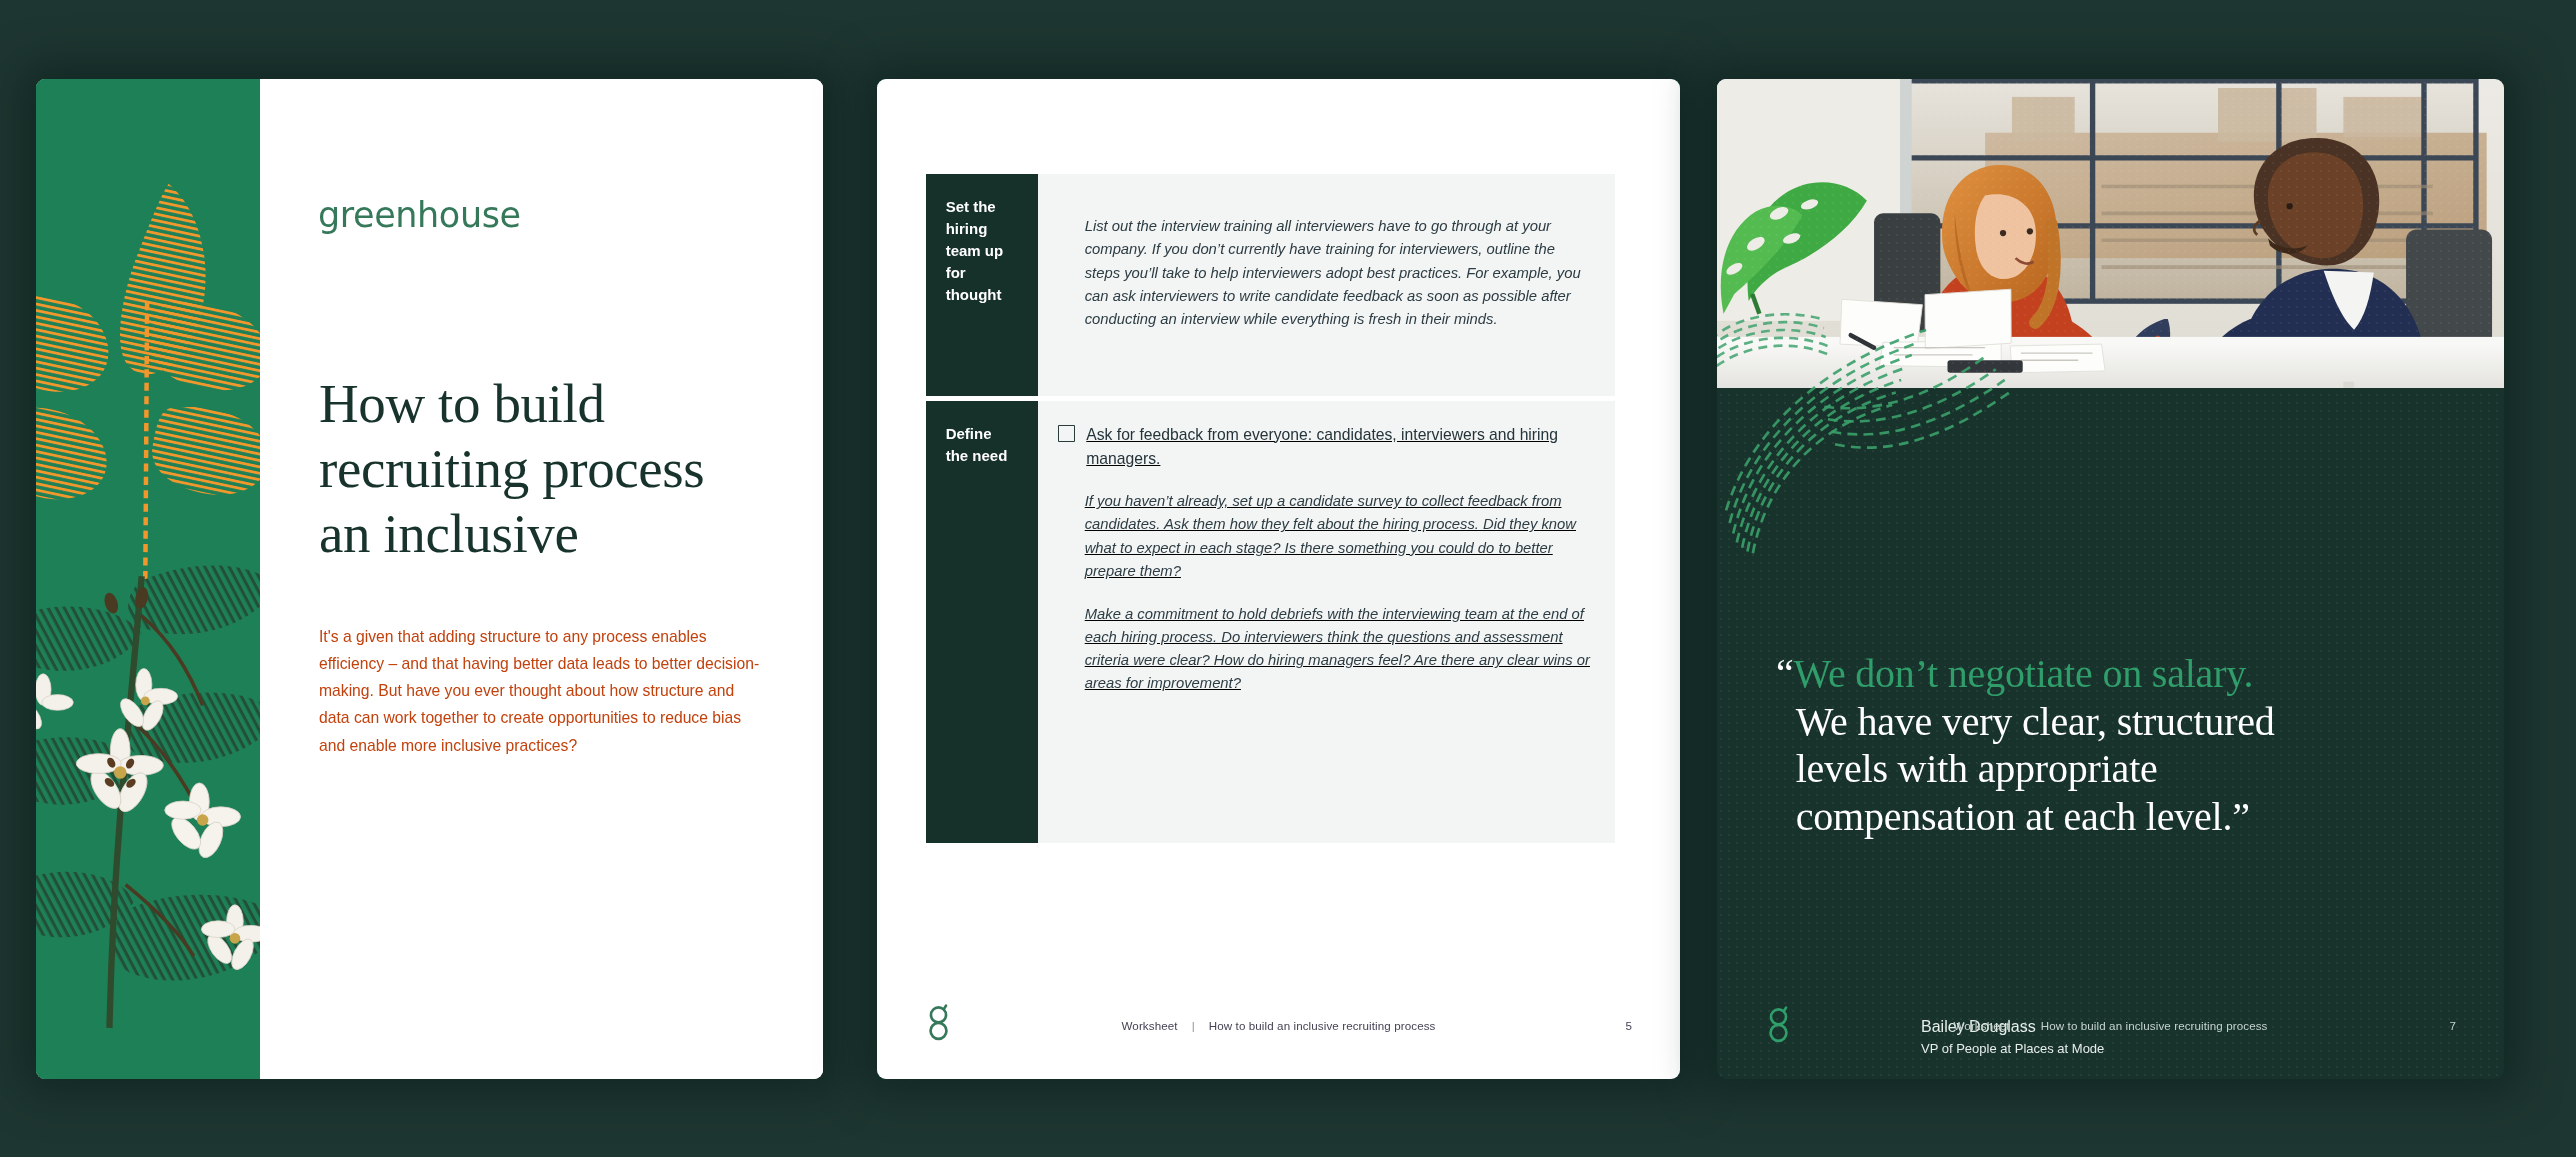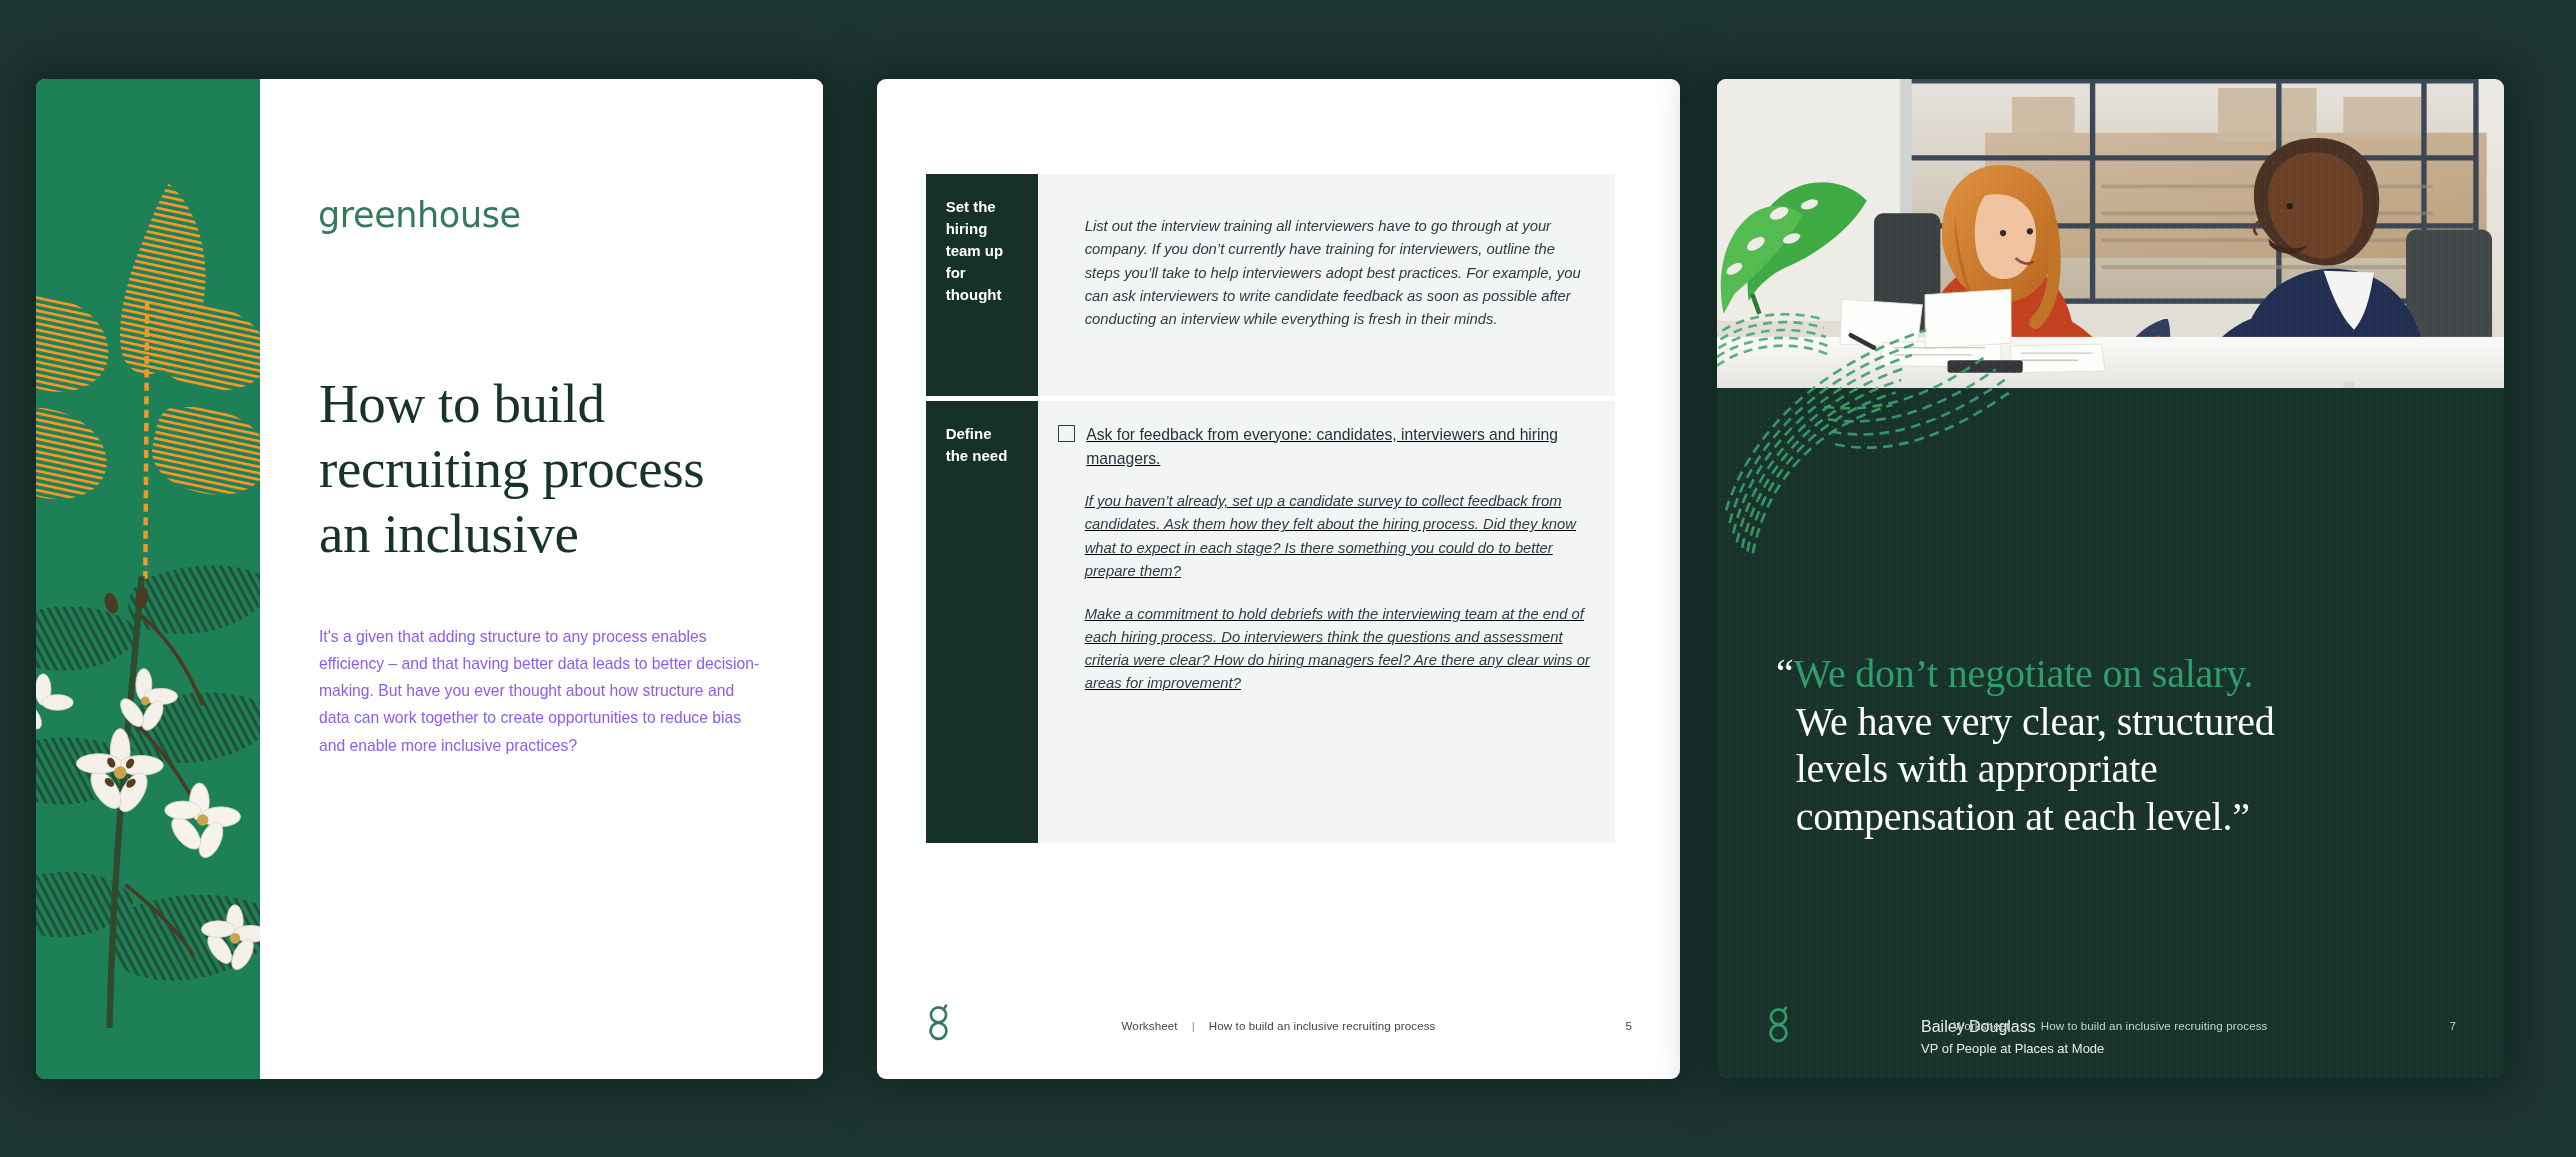--- a/index.html
+++ b/index.html
@@ -32,21 +32,21 @@
     font-family:"DejaVu Sans", sans-serif;font-weight:400;
   }
   .p1-title{
     position:absolute;left:59px;top:293px;width:501px;
     font-family:"Liberation Serif", serif;
     font-size:55px;line-height:1.18;color:#17332b;font-weight:400;
     letter-spacing:-0.4px;
   }
   .p1-intro{
     position:absolute;left:59px;top:544px;width:447px;
-    font-size:15.7px;line-height:1.73;color:#8b5cf6;
+    font-size:15.7px;line-height:1.73;color:#c2410c;
   }
 
   
   #page2{left:877px;top:79px;width:787px;height:1000px;background:#0f766e;padding-left:16px;}
   .sheet{position:absolute;left:0;top:0;width:100%;height:100%;background:#fff;}
   .rowblock{position:absolute;left:49px;width:689px;display:flex;}
   .rowblock .label{
     width:112px;flex:0 0 112px;background:#16302a;color:#fff;
     font-size:15px;font-weight:700;line-height:1.48;
     padding:21.5px 18px 18px 19.7px;box-sizing:border-box;

